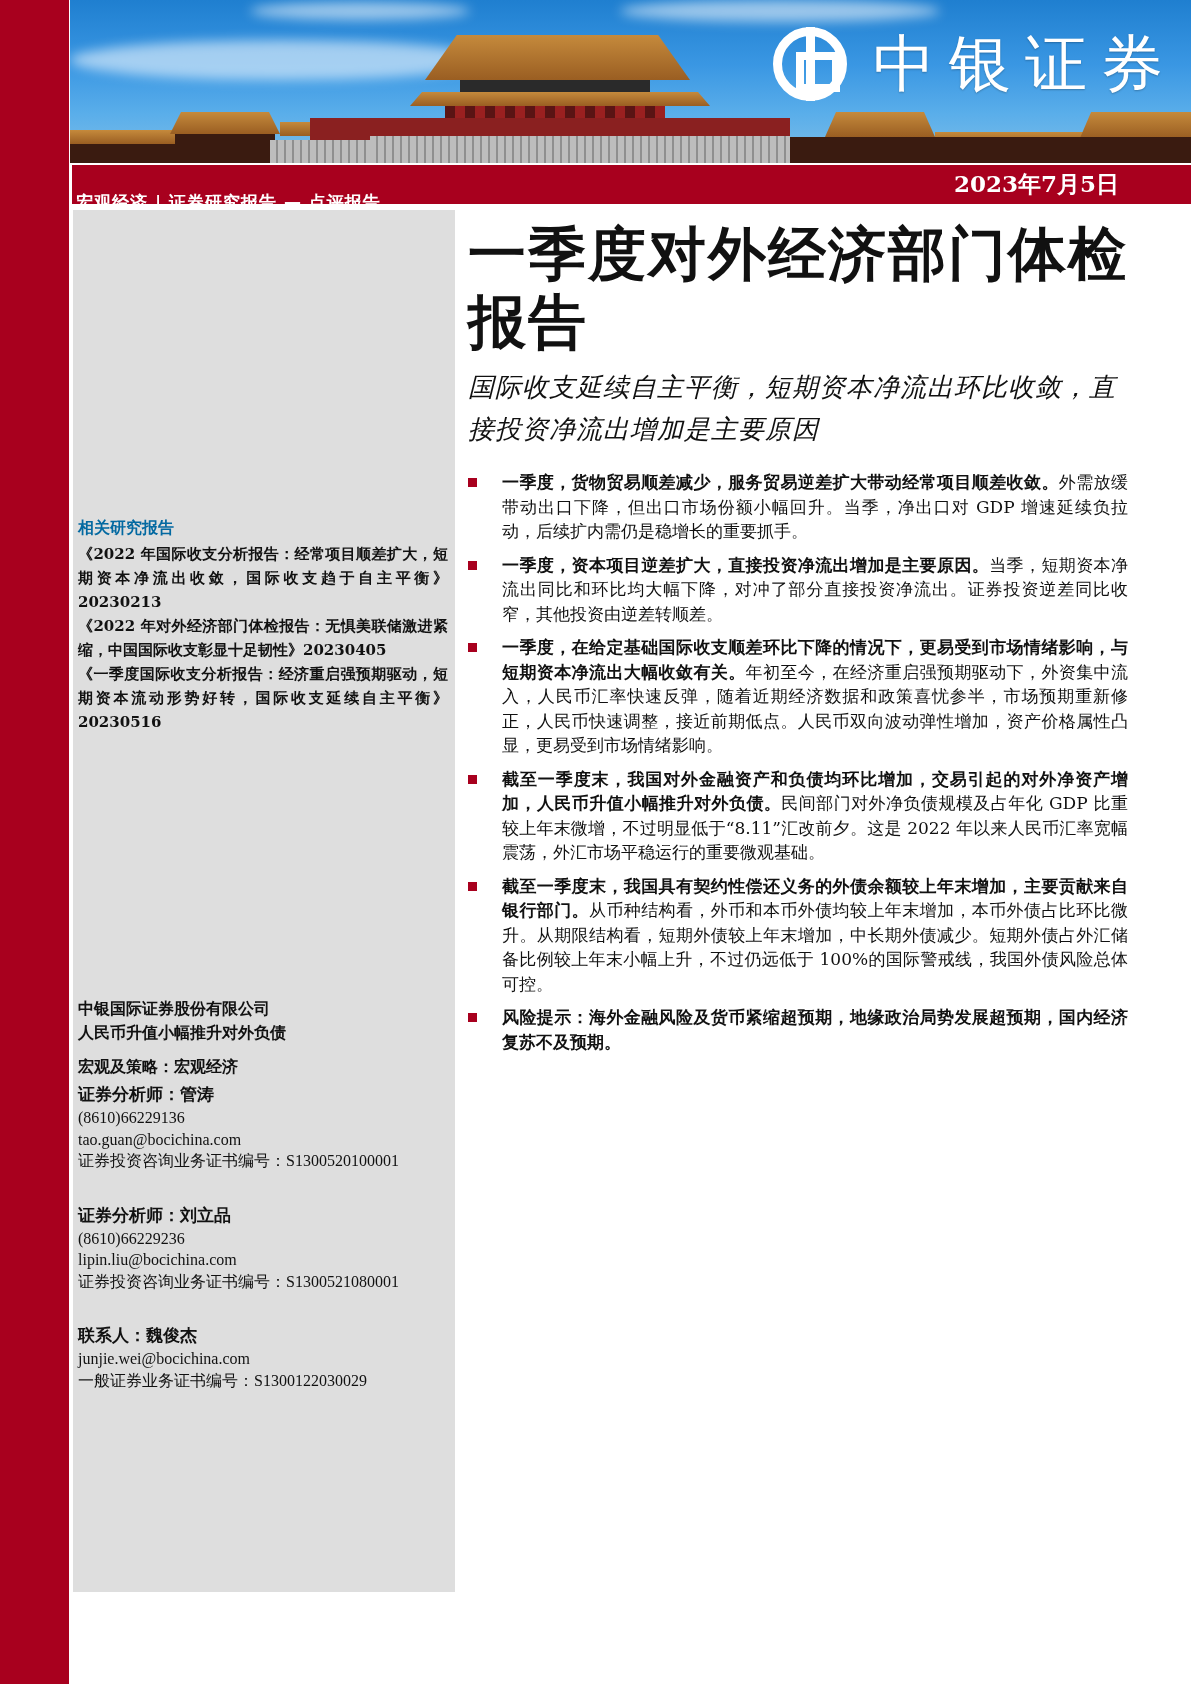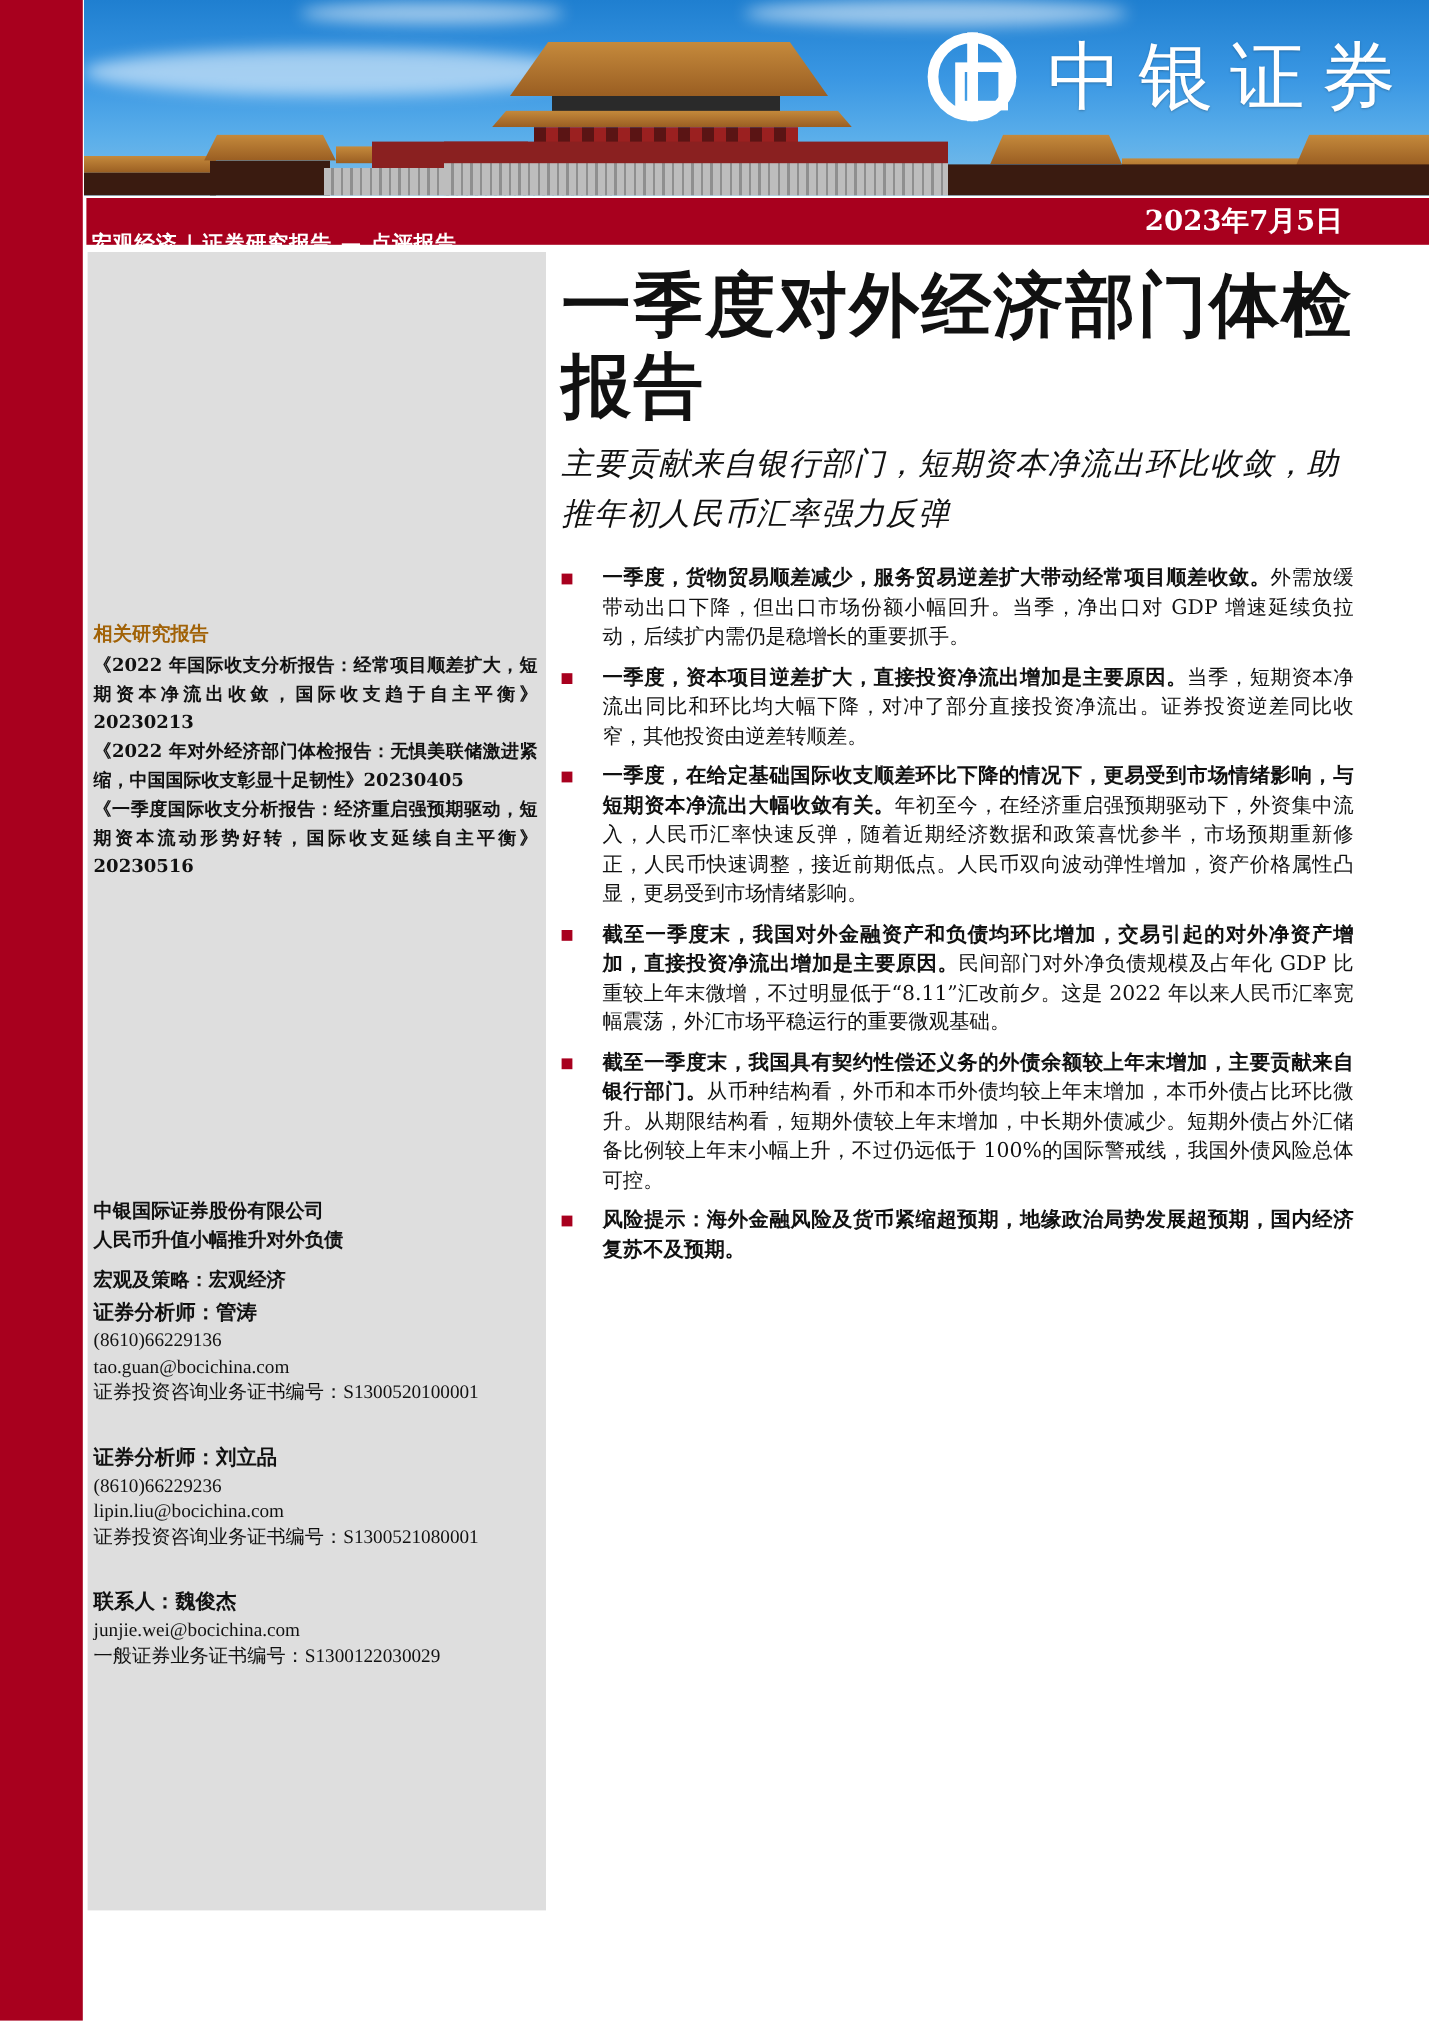--- a/index.html
+++ b/index.html
@@ -25,21 +25,21 @@
 
   
   .section-bar { position: absolute; left: 72px; top: 165px; width: 1119px; height: 39px; background: #a8001e; color: #fff;
     display: flex; align-items: center; justify-content: space-between; padding: 0 8px 0 4px; }
   .section-bar .cat { font-size: 17px; font-weight: bold; letter-spacing: 1px; margin-top: 36px; }
   .section-bar .date { font-size: 23px; font-weight: bold; margin-right: 64px; }
 
   
   .sidebar { position: absolute; left: 73px; top: 210px; width: 382px; height: 1382px; background: #dedede; }
   .related { position: absolute; left: 5px; top: 308px; width: 370px; }
-  .related-title { color: #a16207; font-size: 16px; font-weight: bold; margin-bottom: 3px; }
+  .related-title { color: #0369a1; font-size: 16px; font-weight: bold; margin-bottom: 3px; }
   .related-item { font-size: 15px; font-weight: bold; line-height: 24px; text-align: justify; }
   .company { position: absolute; left: 5px; top: 788px; width: 370px; }
   .company .line { font-size: 16px; font-weight: bold; line-height: 24px; font-family: Liberation Mono, monospace; }
   .company .team { font-size: 16px; font-weight: bold; margin-top: 9px; line-height: 24px; }
   .analyst { margin-top: 2px; }
   .analyst .name { font-size: 17px; font-weight: bold; line-height: 26px; }
   .analyst .info { font-family: "Liberation Serif", serif; font-size: 16px; line-height: 21.5px; }
   .analyst.gap { margin-top: 30px; }
 
   
@@ -122,38 +122,38 @@
     <div class="analyst gap">
       <div class="name">联系人：魏俊杰</div>
       <div class="info">junjie.wei@bocichina.com</div>
       <div class="info">一般证券业务证书编号：S1300122030029</div>
     </div>
   </div>
 </div>
 
 <div class="main">
   <h1 class="title">一季度对外经济部门体检报告</h1>
-  <div class="subtitle">主要贡献来自银行部门，短期资本净流出环比收敛，助推年初人民币汇率强力反弹</div>
+  <div class="subtitle">国际收支延续自主平衡，短期资本净流出环比收敛，直接投资净流出增加是主要原因</div>
 
   <ul class="bullets">
     <li class="bullet">
       <span class="mark"></span>
       <b>一季度，货物贸易顺差减少，服务贸易逆差扩大带动经常项目顺差收敛。</b><span>外需放缓带动出口下降，但出口市场份额小幅回升。当季，净出口对 GDP 增速延续负拉动，后续扩内需仍是稳增长的重要抓手。</span>
     </li>
     <li class="bullet">
       <span class="mark"></span>
       <b>一季度，资本项目逆差扩大，直接投资净流出增加是主要原因。</b><span>当季，短期资本净流出同比和环比均大幅下降，对冲了部分直接投资净流出。证券投资逆差同比收窄，其他投资由逆差转顺差。</span>
     </li>
     <li class="bullet">
       <span class="mark"></span>
       <b>一季度，在给定基础国际收支顺差环比下降的情况下，更易受到市场情绪影响，与短期资本净流出大幅收敛有关。</b><span>年初至今，在经济重启强预期驱动下，外资集中流入，人民币汇率快速反弹，随着近期经济数据和政策喜忧参半，市场预期重新修正，人民币快速调整，接近前期低点。人民币双向波动弹性增加，资产价格属性凸显，更易受到市场情绪影响。</span>
     </li>
     <li class="bullet">
       <span class="mark"></span>
-      <b>截至一季度末，我国对外金融资产和负债均环比增加，交易引起的对外净资产增加，直接投资净流出增加是主要原因。</b><span>民间部门对外净负债规模及占年化 GDP 比重较上年末微增，不过明显低于“8.11”汇改前夕。这是 2022 年以来人民币汇率宽幅震荡，外汇市场平稳运行的重要微观基础。</span>
+      <b>截至一季度末，我国对外金融资产和负债均环比增加，交易引起的对外净资产增加，人民币升值小幅推升对外负债。</b><span>民间部门对外净负债规模及占年化 GDP 比重较上年末微增，不过明显低于“8.11”汇改前夕。这是 2022 年以来人民币汇率宽幅震荡，外汇市场平稳运行的重要微观基础。</span>
     </li>
     <li class="bullet">
       <span class="mark"></span>
       <b>截至一季度末，我国具有契约性偿还义务的外债余额较上年末增加，主要贡献来自银行部门。</b><span>从币种结构看，外币和本币外债均较上年末增加，本币外债占比环比微升。从期限结构看，短期外债较上年末增加，中长期外债减少。短期外债占外汇储备比例较上年末小幅上升，不过仍远低于 100%的国际警戒线，我国外债风险总体可控。</span>
     </li>
     <li class="bullet">
       <span class="mark"></span>
       <b>风险提示：海外金融风险及货币紧缩超预期，地缘政治局势发展超预期，国内经济复苏不及预期。</b>
     </li>
   </ul>

